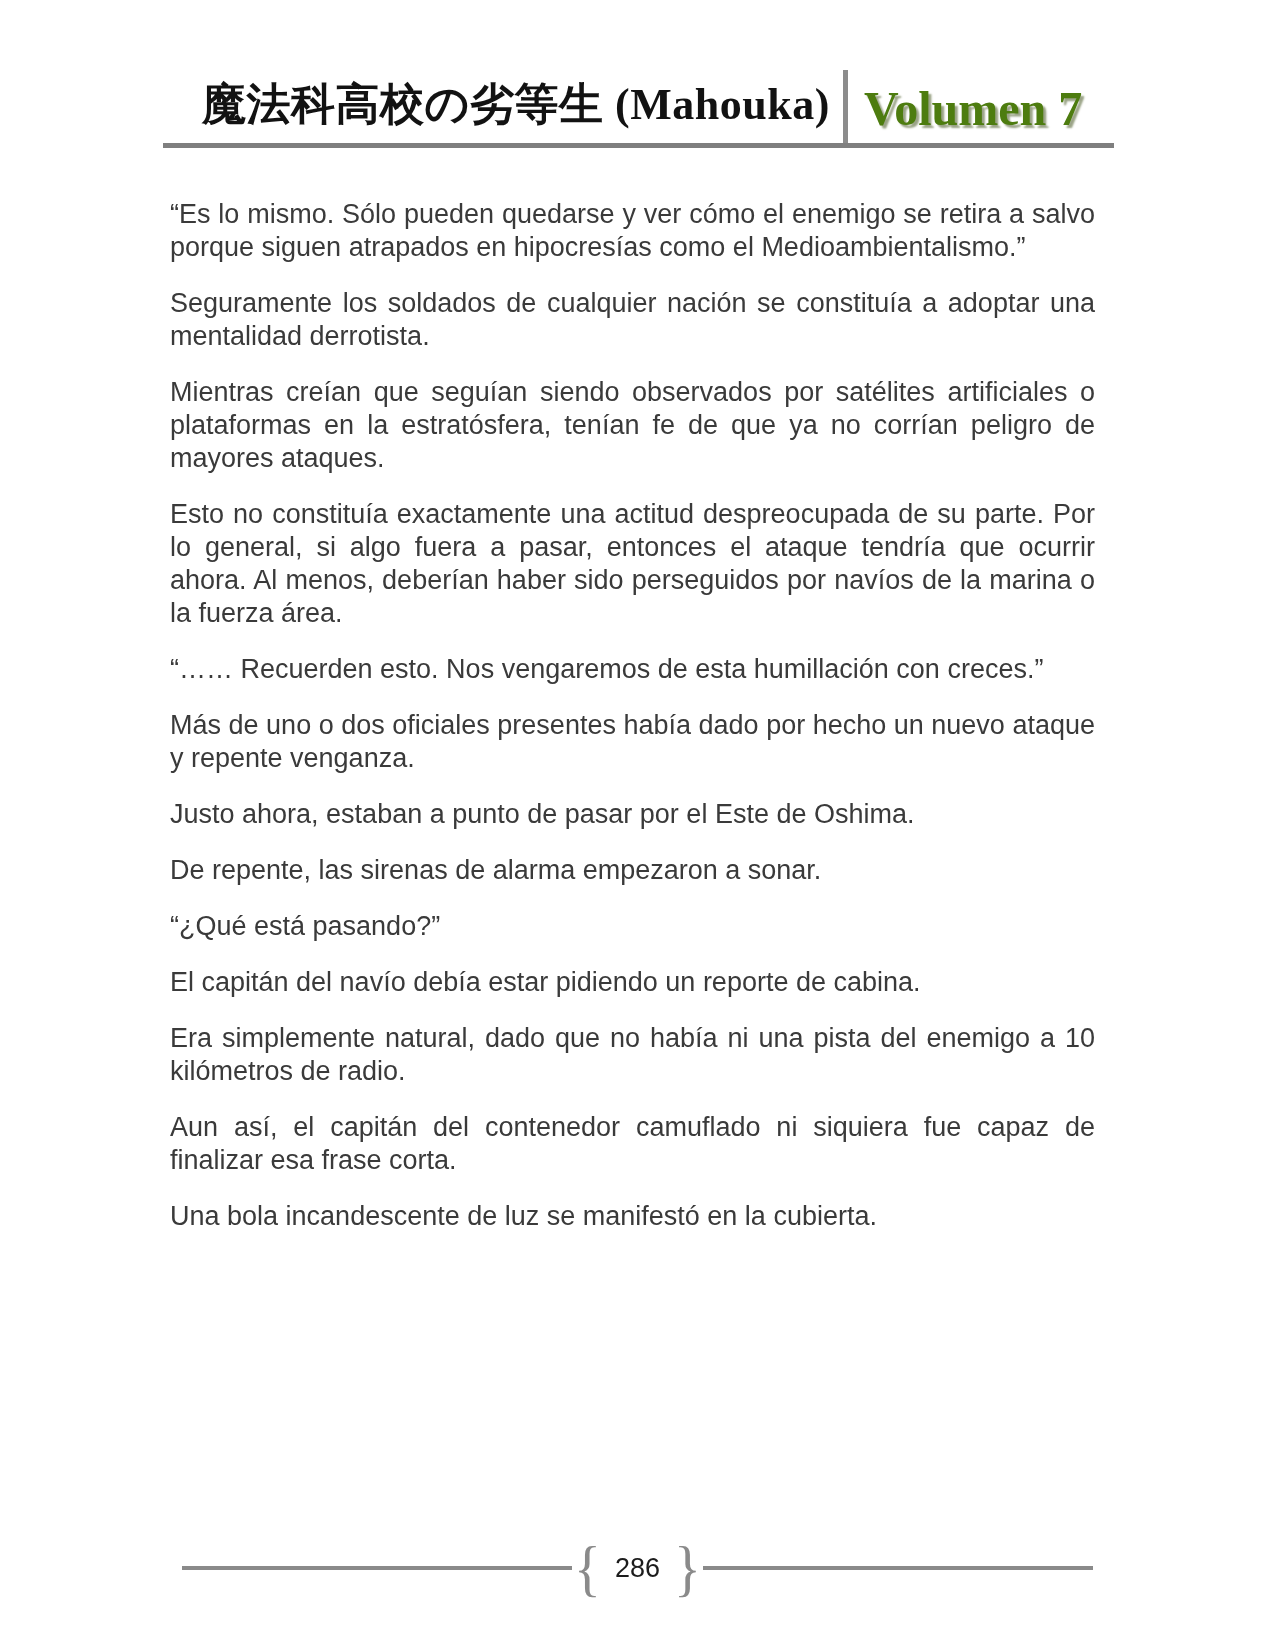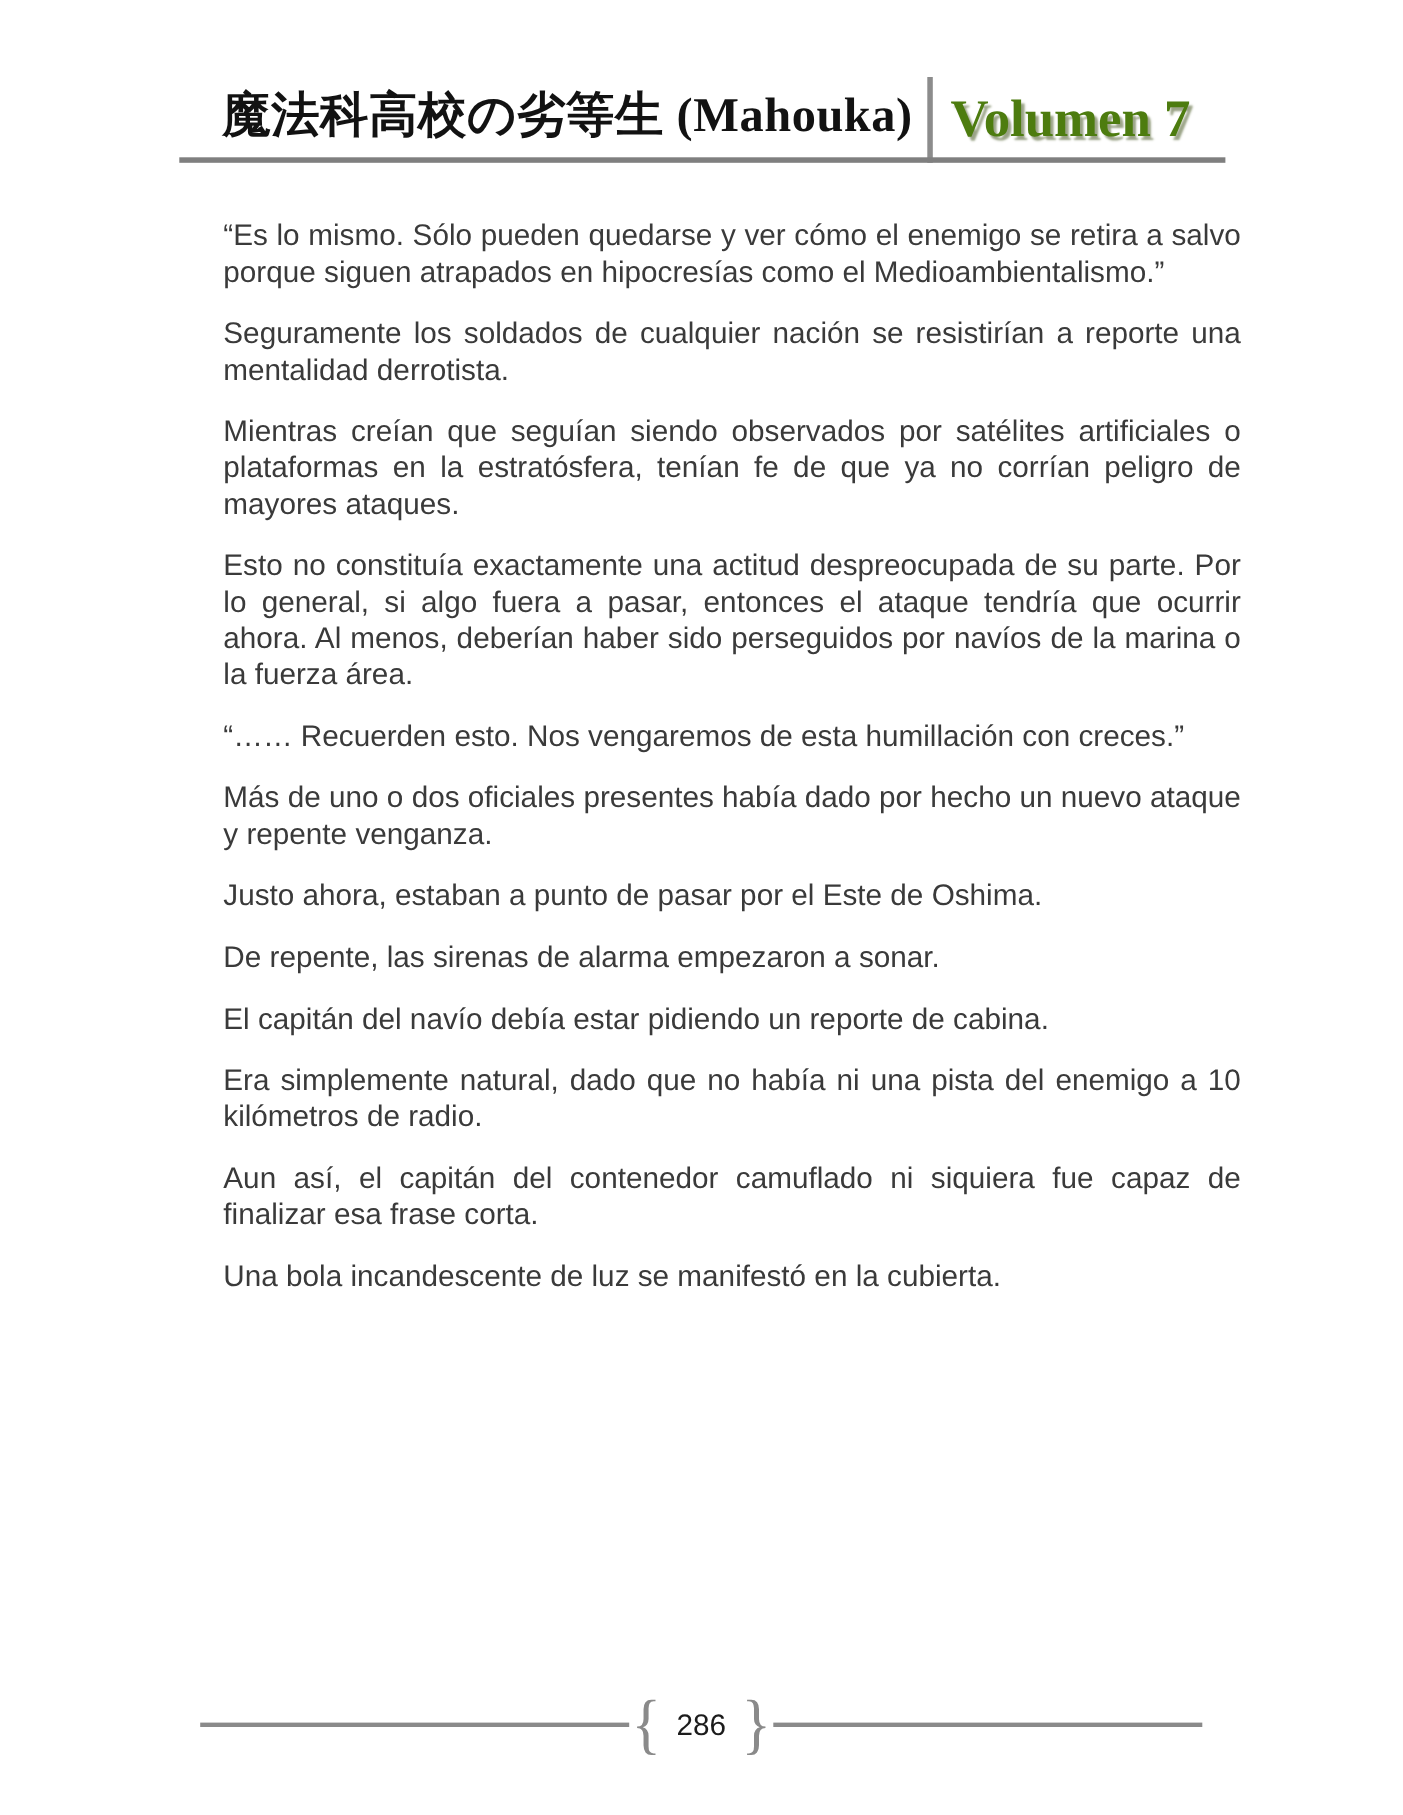--- a/index.html
+++ b/index.html
@@ -61,21 +61,20 @@
     height: 5px;
     background: #7f7f7f;
   }
 
   
   .content {
     position: absolute;
     top: 198px;
     left: 170px;
     width: 925px;
-    margin-left: 33px;
   }
   .content p.para {
     margin: 0 0 23px 0;
     font-size: 27px;
     line-height: 33px;
     color: #3a3a3a;
     text-align: justify;
     text-justify: inter-word;
   }
 
@@ -117,27 +116,28 @@
   <div class="header">
     <span class="title">魔法科高校の劣等生 (Mahouka)</span>
     <div class="vbar"></div>
     <span class="volume">Volumen 7</span>
     <div class="hrule"></div>
   </div>
 
   <div class="content">
 
   <p class="para">“Es lo mismo. Sólo pueden quedarse y ver cómo el enemigo se retira a salvo porque siguen atrapados en hipocresías como el Medioambientalismo.”</p>
-      <p class="para">Seguramente los soldados de cualquier nación se resistirían a reporte una mentalidad derrotista.</p>
+      <p class="para">Seguramente los soldados de cualquier nación se constituía a adoptar una mentalidad derrotista.</p>
       <p class="para">Mientras creían que seguían siendo observados por satélites artificiales o plataformas en la estratósfera, tenían fe de que ya no corrían peligro de mayores ataques.</p>
       <p class="para">Esto no constituía exactamente una actitud despreocupada de su parte. Por lo general, si algo fuera a pasar, entonces el ataque tendría que ocurrir ahora. Al menos, deberían haber sido perseguidos por navíos de la marina o la fuerza área.</p>
       <p class="para">“…… Recuerden esto. Nos vengaremos de esta humillación con creces.”</p>
       <p class="para">Más de uno o dos oficiales presentes había dado por hecho un nuevo ataque y repente venganza.</p>
       <p class="para">Justo ahora, estaban a punto de pasar por el Este de Oshima.</p>
       <p class="para">De repente, las sirenas de alarma empezaron a sonar.</p>
+      <p class="para">“¿Qué está pasando?”</p>
       <p class="para">El capitán del navío debía estar pidiendo un reporte de cabina.</p>
       <p class="para">Era simplemente natural, dado que no había ni una pista del enemigo a 10 kilómetros de radio.</p>
       <p class="para">Aun así, el capitán del contenedor camuflado ni siquiera fue capaz de finalizar esa frase corta.</p>
       <p class="para">Una bola incandescente de luz se manifestó en la cubierta.</p>
     </div>
 
   <div class="footer">
     <div class="fline"></div>
     <span class="fbracket">{</span>
     <span class="fpage">286</span>

